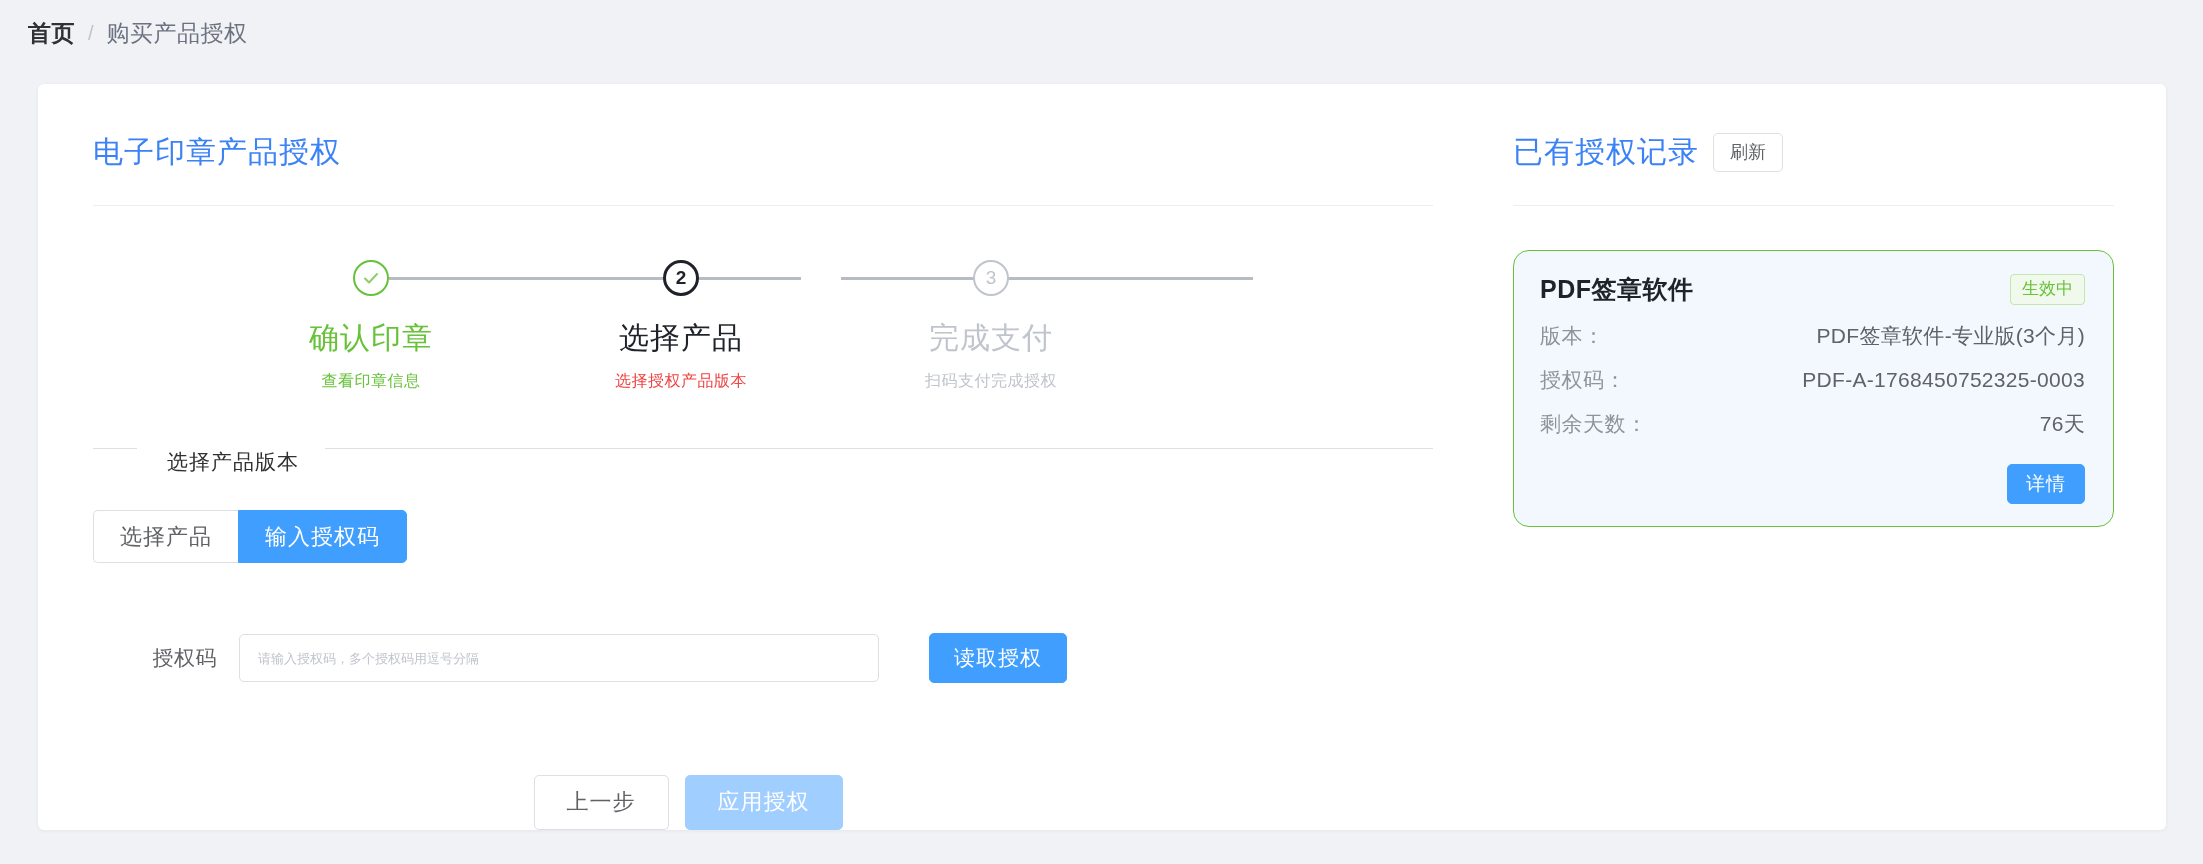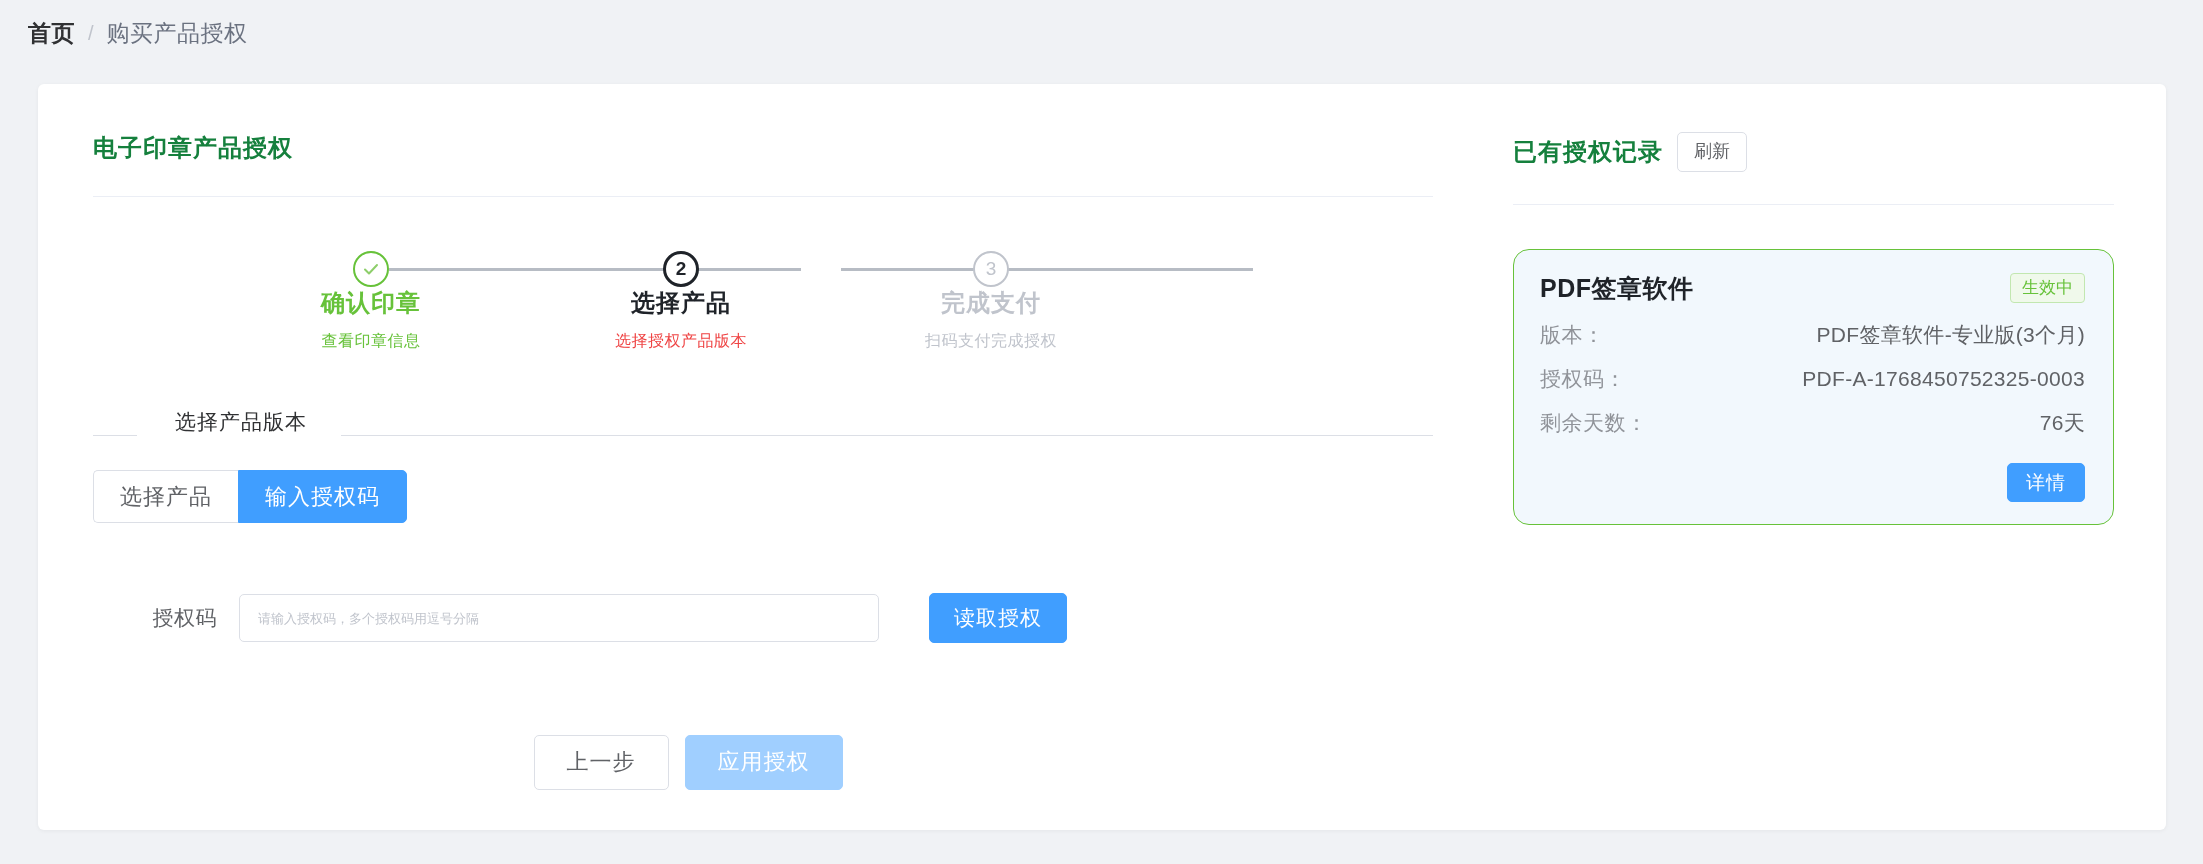--- a/index.html
+++ b/index.html
@@ -47,23 +47,23 @@
     border-radius: 6px;
     box-shadow: 0 1px 4px rgba(0,0,0,.05);
     display: flex;
   }
 
   .col-left  { width: 1435px; padding: 48px 40px 0 55px; position: relative; }
   .col-right { flex: 1; padding: 48px 52px 0 40px; position: relative; }
 
   
   .section-title {
-    font-size: 24px;
-    color: #15803d;
-    font-weight: 700;
+    font-size: 30px;
+    color: #3b82f6;
+    font-weight: 400;
     letter-spacing: 1px;
   }
   .title-rule {
     margin-top: 32px;
     border-top: 1px solid #ebeef5;
   }
 
   .right-head {
     display: flex;
     align-items: center;
@@ -122,43 +122,44 @@
     position: absolute;
     top: 17px;
     height: 3px;
     background: #b7bcc4;
     z-index: 1;
   }
   .line-1 { left: 168px;  width: 412px; }
   .line-2 { left: 620px;  width: 412px; }
 
   .step-title {
-    font-size: 24px;
-    font-weight: bold;
+    margin-top: 22px;
+    font-size: 30px;
+    font-weight: normal;
     letter-spacing: 1px;
     color: #c0c4cc;
   }
   .step-desc {
     margin-top: 12px;
     font-size: 16px;
     color: #c0c4cc;
     letter-spacing: .5px;
   }
   .step.done .step-title, .step.done .step-desc   { color: #67c23a; }
   .step.active .step-title { color: #1f2329; }
   .step.active .step-desc  { color: #ef4444; text-align: right; }
 
   .check-glyph { display: block; }
 
   
   .text-divider {
     margin-top: 56px;
     display: flex;
-    align-items: flex-end;
-    gap: 16px;
+    align-items: flex-start;
+    gap: 8px;
   }
   .td-dash  { width: 44px; height: 1px; background: #dcdfe6; }
   .td-label {
     font-size: 21px;
     color: #303133;
     padding: 0 18px 0 22px;
     white-space: nowrap;
     letter-spacing: 1px;
   }
   .td-rest  { flex: 1; height: 1px; background: #dcdfe6; }

